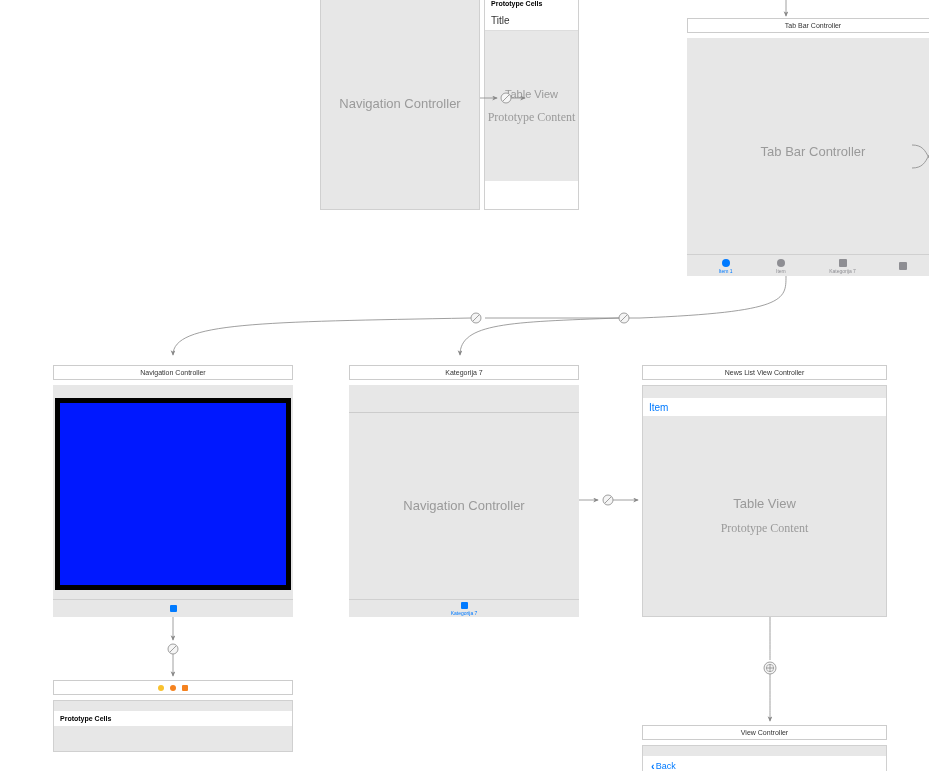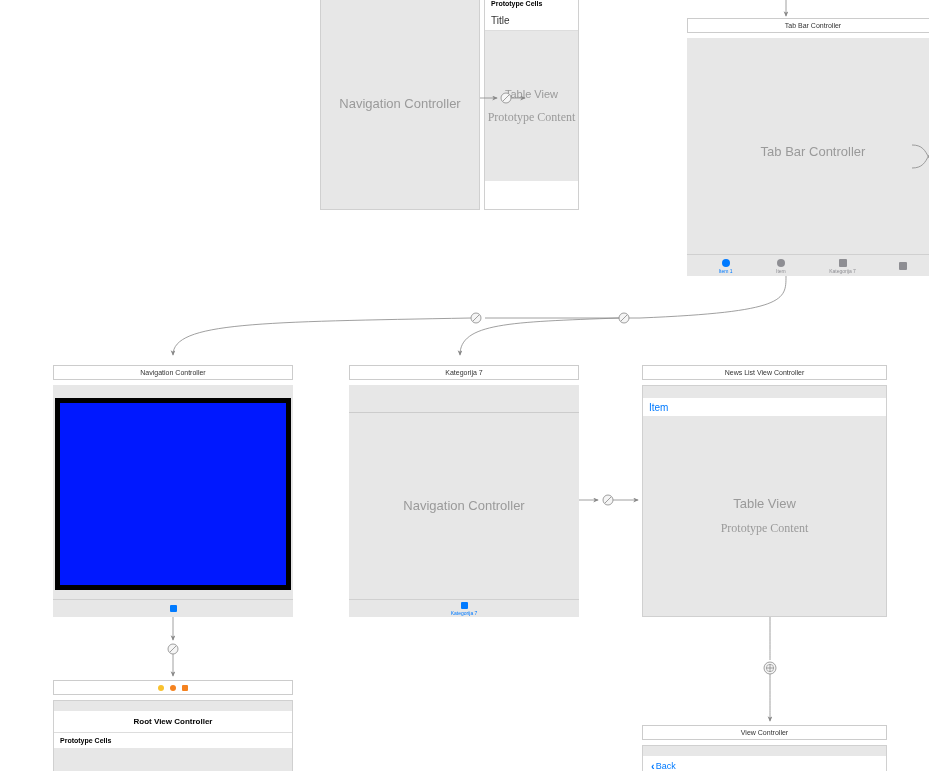--- a/index.html
+++ b/index.html
@@ -147,23 +147,20 @@
 
 <div class="scene" style="left:53px; top:680px; width:240px;">
   <div class="scene-dots">
     <div class="dot y"></div>
     <div class="dot o"></div>
     <div class="dot r"></div>
   </div>
   <div style="height:5px;"></div>
   <div class="body white" style="border:0.5px solid #d0d0d0;">
     <div class="status-strip" style="height:10px; background:#e7e7e7;"></div>
-    <div class="sub-title">
-          <span>Root View Controller</span>
-        </div>
     <div class="proto-hdr" style="font-size:7px;">Prototype Cells</div>
     <div style="height:25px; background:#e7e7e7;"></div>
   </div>
 </div>
 
 <div class="scene" style="left:642px; top:725px; width:245px;">
   <div class="title-bar">
         <span>View Controller</span>
       </div>
   <div class="body white" style="height:30px; border:0.5px solid #d0d0d0;">

